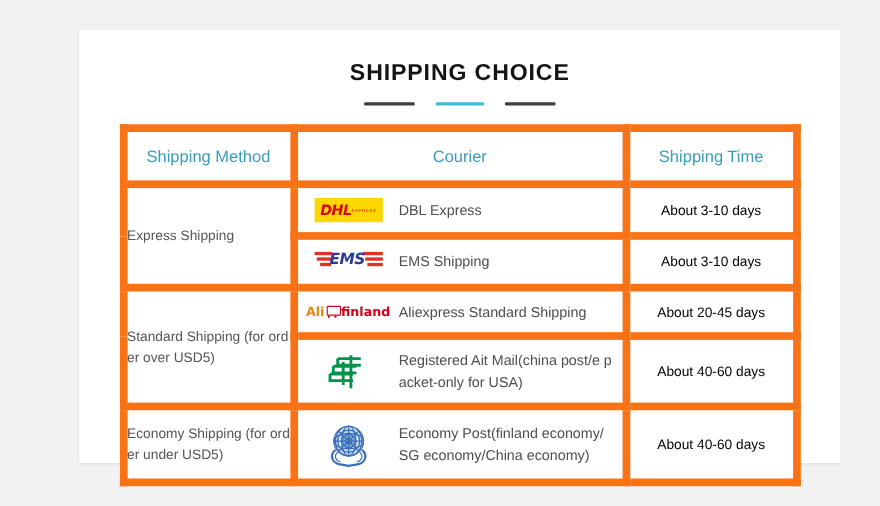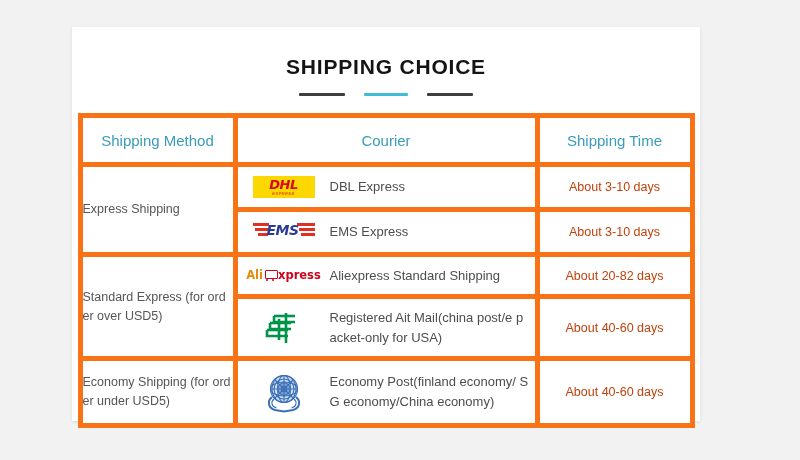--- a/index.html
+++ b/index.html
@@ -10,21 +10,21 @@
     width: 800px;
     height: 460px;
     background: #f2f2f2;
     font-family: "Liberation Sans", sans-serif;
     overflow: hidden;
   }
   .card {
     position: absolute;
     left: 72px;
     top: 27px;
-    width: 628px;
+    width: 692px;
     height: 394px;
     background: #ffffff;
     box-shadow: 0 1px 3px rgba(0,0,0,0.10);
   }
   .title {
     text-align: center;
     font-size: 21px;
     font-weight: bold;
     letter-spacing: 0.8px;
     color: #141414;
@@ -48,21 +48,21 @@
     width: 44px;
   }
 
   table.ship {
     border-collapse: collapse;
     width: 612px;
     margin: 17px auto 0 auto;
     table-layout: fixed;
   }
   table.ship td, table.ship th {
-    border: 5px solid #f97316;
+    border: 7px solid #f97316;
     padding: 0;
     vertical-align: middle;
     background: #fff;
   }
   th.hcell {
     height: 44px;
     color: #3a9cb8;
     font-size: 15px;
     font-weight: normal;
     text-align: center;
@@ -74,21 +74,21 @@
   td.method {
     text-align: left;
     color: #555555;
     font-size: 12.5px;
     line-height: 19px;
     padding: 4px 8px;
     word-break: break-all;
   }
   td.time {
     text-align: center;
-    color: #c2410c;
+    color: #000000;
     font-size: 12.5px;
     margin-top: 29px;
   }
   td.courier {
     padding: 0;
   }
   .courier-inner {
     display: flex;
     align-items: center;
     height: 100%;
@@ -107,21 +107,21 @@
     font-size: 13px;
     line-height: 20px;
     padding-right: 6px;
     word-break: break-all;
   }
 
   
   .dhl {
     width: 62px; height: 22px;
     background: #fdd700;
-    display: flex; flex-direction: column;
+    display: flex; 
     align-items: center; justify-content: center;
     line-height: 1;
   }
   .dhl .w {
     font-family: "DejaVu Sans", sans-serif;
     font-size: 13px; font-weight: bold; font-style: italic;
     color: #d60813; letter-spacing: -0.5px;
   }
   .dhl .s {
     font-size: 4px; font-style: italic; color: #d60813;
@@ -221,45 +221,45 @@
               <div class="ems">
                 <span class="bar" style="left:0px;  top:3px;  width:16px;"></span>
                 <span class="bar" style="left:2px;  top:8px;  width:13px;"></span>
                 <span class="bar" style="left:5px;  top:13px; width:10px;"></span>
                 <span class="bar" style="left:44px; top:3px;  width:18px;"></span>
                 <span class="bar" style="left:46px; top:8px;  width:16px;"></span>
                 <span class="bar" style="left:48px; top:13px; width:14px;"></span>
                 <span class="txt">EMS</span>
               </div>
             </div>
-            <div class="courier-name">EMS Express</div>
+            <div class="courier-name">EMS Shipping</div>
           </div>
         </td>
         <td class="time">About 3-10 days</td>
       </tr>
 
       <tr>
-        <td class="method" rowspan="2">Standard Express (for order over USD5)</td>
+        <td class="method" rowspan="2">Standard Shipping (for order over USD5)</td>
         <td class="courier" style="height:37px">
           <div class="courier-inner">
             <div class="logo-box">
               <div class="alix">
                 <span class="ali">Ali</span>
                 <span class="cart">
                   <span class="body"></span>
                   <span class="wh l"></span>
                   <span class="wh r"></span>
                 </span>
-                <span class="xp">xpress</span>
+                <span class="xp">finland</span>
               </div>
             </div>
             <div class="courier-name">Aliexpress Standard Shipping</div>
           </div>
         </td>
-        <td class="time">About 20-82 days</td>
+        <td class="time">About 20-45 days</td>
       </tr>
 
       <tr>
         <td class="courier" style="height:57px">
           <div class="courier-inner">
             <div class="logo-box">
               <svg class="cpost" viewBox="0 0 40 38">
                 <g fill="none" stroke="#00944b" stroke-width="2.6">
                   <path d="M10 7 H31"></path>
                   <path d="M10 7 V13 H31"></path>

